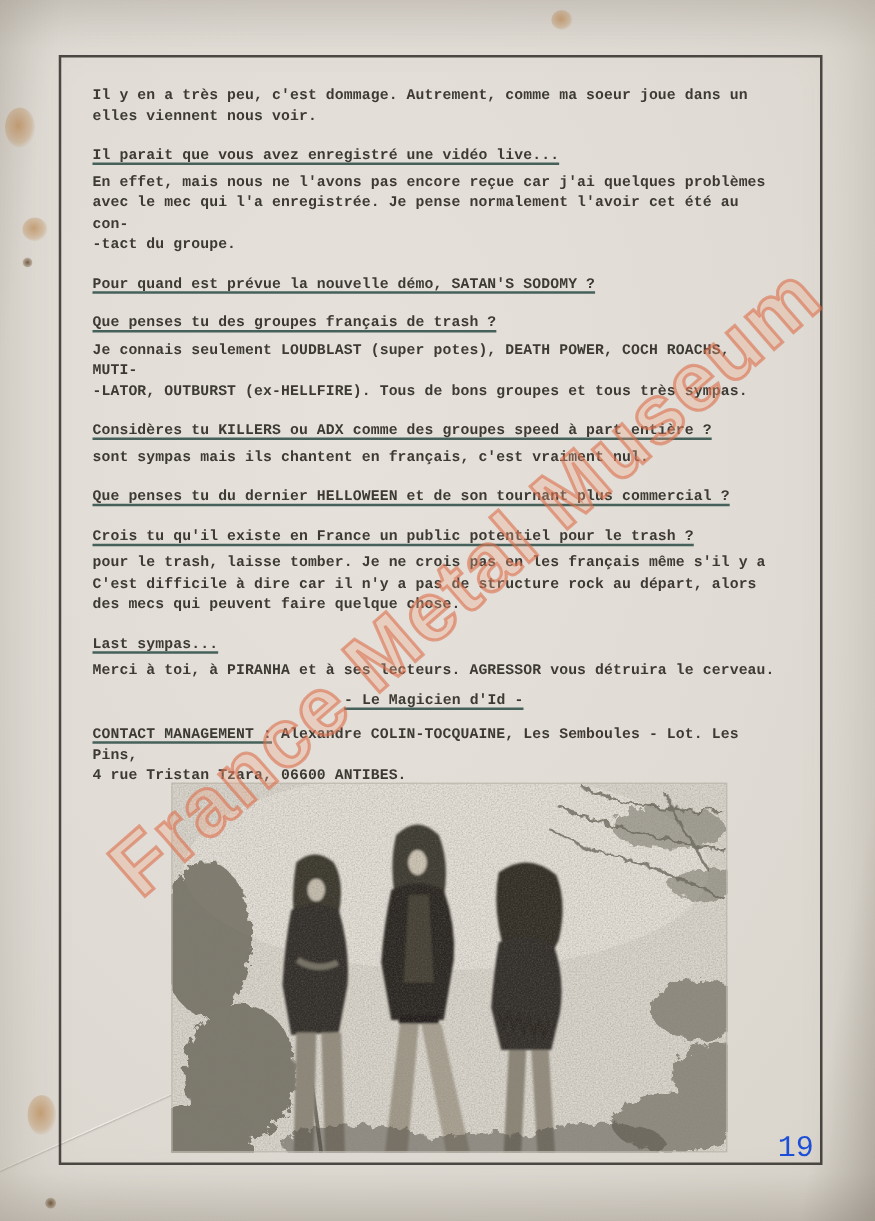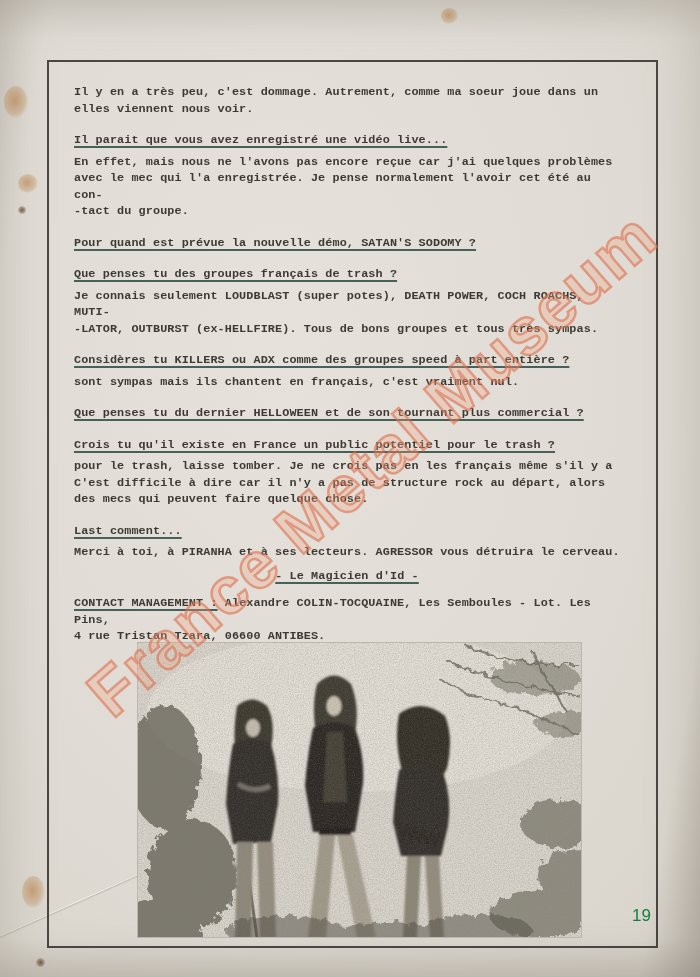--- a/index.html
+++ b/index.html
@@ -7,21 +7,21 @@
     width:700px;height:977px;position:relative;overflow:hidden;
     background:
       linear-gradient(100deg, rgba(90,80,65,0.10) 0%, rgba(0,0,0,0) 6%, rgba(0,0,0,0) 93%, rgba(70,60,50,0.22) 100%),
       linear-gradient(180deg, rgba(90,80,65,0.08) 0%, rgba(0,0,0,0) 4%, rgba(0,0,0,0) 96%, rgba(90,80,65,0.12) 100%),
       radial-gradient(ellipse at 40% 35%, #e6e2db 0%, #e0dcd5 55%, #d8d3ca 100%);
     font-family:"Liberation Mono","DejaVu Sans Mono",monospace;
     color:#3d3a34;
   }
   .vignette{position:absolute;inset:0;box-shadow:inset 0 0 55px rgba(110,100,85,0.28);pointer-events:none;}
   .frame{
-    position:absolute;left:47px;top:60px;width:611px;height:888px;
+    position:absolute;left:47px;top:44px;width:611px;height:888px;
     border:2px solid rgba(48,45,40,0.85);
     box-sizing:border-box;
   }
   .content{position:absolute;left:25px;top:22px;width:546px;font-size:11.8px;line-height:16.5px;font-weight:600;letter-spacing:0.1px;}
   .a{margin:0 0 4px 0;white-space:pre-wrap;}
   .q{margin:15px 0 5px 0;}
   .q .u, .u{
     text-decoration:underline;
     text-decoration-thickness:1.5px;
     text-underline-offset:3px;
@@ -34,22 +34,22 @@
     position:absolute;left:-78px;top:426px;width:900px;
     transform:rotate(-41deg);
     font-family:"Liberation Sans","DejaVu Sans",sans-serif;
     font-weight:bold;font-size:66px;letter-spacing:2px;text-align:center;
     color:rgba(238,166,134,0.30);
     -webkit-text-stroke:2.5px rgba(219,108,74,0.58);
     z-index:9;pointer-events:none;white-space:nowrap;
   }
   .pagenum{
     position:absolute;right:46px;top:906px;z-index:4;
-    font-family:Liberation Sans, sans-serif;
-    font-size:17px;color:#15803d;background:transparent;padding:0 3px;
+    font-family:Liberation Mono, monospace;
+    font-size:24px;color:#1d4ed8;background:transparent;padding:0 3px;
   }
   .stain{position:absolute;border-radius:50%;pointer-events:none;}
   .stain.orange{background:radial-gradient(ellipse at 45% 45%, rgba(176,112,44,0.55) 0%, rgba(176,112,44,0.25) 55%, rgba(176,112,44,0) 75%);}
   .stain.dark{background:radial-gradient(circle, rgba(92,62,30,0.8) 0%, rgba(92,62,30,0.3) 60%, rgba(92,62,30,0) 80%);}
   .crease{
     position:absolute;left:-20px;top:900px;width:200px;height:1px;
     background:linear-gradient(90deg, rgba(255,255,255,0.0), rgba(255,255,255,0.55), rgba(255,255,255,0));
     box-shadow:0 1px 1px rgba(120,110,95,0.35);
     transform:rotate(-24deg);pointer-events:none;
   }
@@ -75,21 +75,21 @@
       <div class="q"><span class="u">Il parait que vous avez enregistré une vidéo live...</span></div>
       <div class="a"><div>En effet, mais nous ne l'avons pas encore reçue car j'ai quelques problèmes</div><div>avec le mec qui l'a enregistrée. Je pense normalement l'avoir cet été au con-</div><div>-tact du groupe.</div></div>
       <div class="q"><span class="u">Pour quand est prévue la nouvelle démo, SATAN'S SODOMY ?</span></div>
       <div class="q"><span class="u">Que penses tu des groupes français de trash ?</span></div>
       <div class="a"><div>Je connais seulement LOUDBLAST (super potes), DEATH POWER, COCH ROACHS, MUTI-</div><div>-LATOR, OUTBURST (ex-HELLFIRE). Tous de bons groupes et tous très sympas.</div></div>
       <div class="q"><span class="u">Considères tu KILLERS ou ADX comme des groupes speed à part entière ?</span></div>
       <div class="a"><div>sont sympas mais ils chantent en français, c'est vraiment nul.</div></div>
       <div class="q"><span class="u">Que penses tu du dernier HELLOWEEN et de son tournant plus commercial ?</span></div>
       <div class="q"><span class="u">Crois tu qu'il existe en France un public potentiel pour le trash ?</span></div>
       <div class="a"><div>pour le trash, laisse tomber. Je ne crois pas en les français même s'il y a</div><div>C'est difficile à dire car il n'y a pas de structure rock au départ, alors</div><div>des mecs qui peuvent faire quelque chose.</div></div>
-      <div class="q"><span class="u">Last comment...</span></div>
+      <div class="q"><span class="u">Last sympas...</span></div>
       <div class="a"><div>Merci à toi, à PIRANHA et à ses lecteurs. AGRESSOR vous détruira le cerveau.</div></div>
       <div class="sig"><span class="u">- Le Magicien d'Id -</span></div>
       <div class="contact">
         <div><span class="u">CONTACT MANAGEMENT :</span><span> Alexandre COLIN-TOCQUAINE, Les Semboules - Lot. Les Pins,</span></div>
         <div>4 rue Tristan Tzara, 06600 ANTIBES.</div>
       </div>
     </div>
 
   <div class="content" style="top:auto;bottom:0;height:0;"></div>
 

